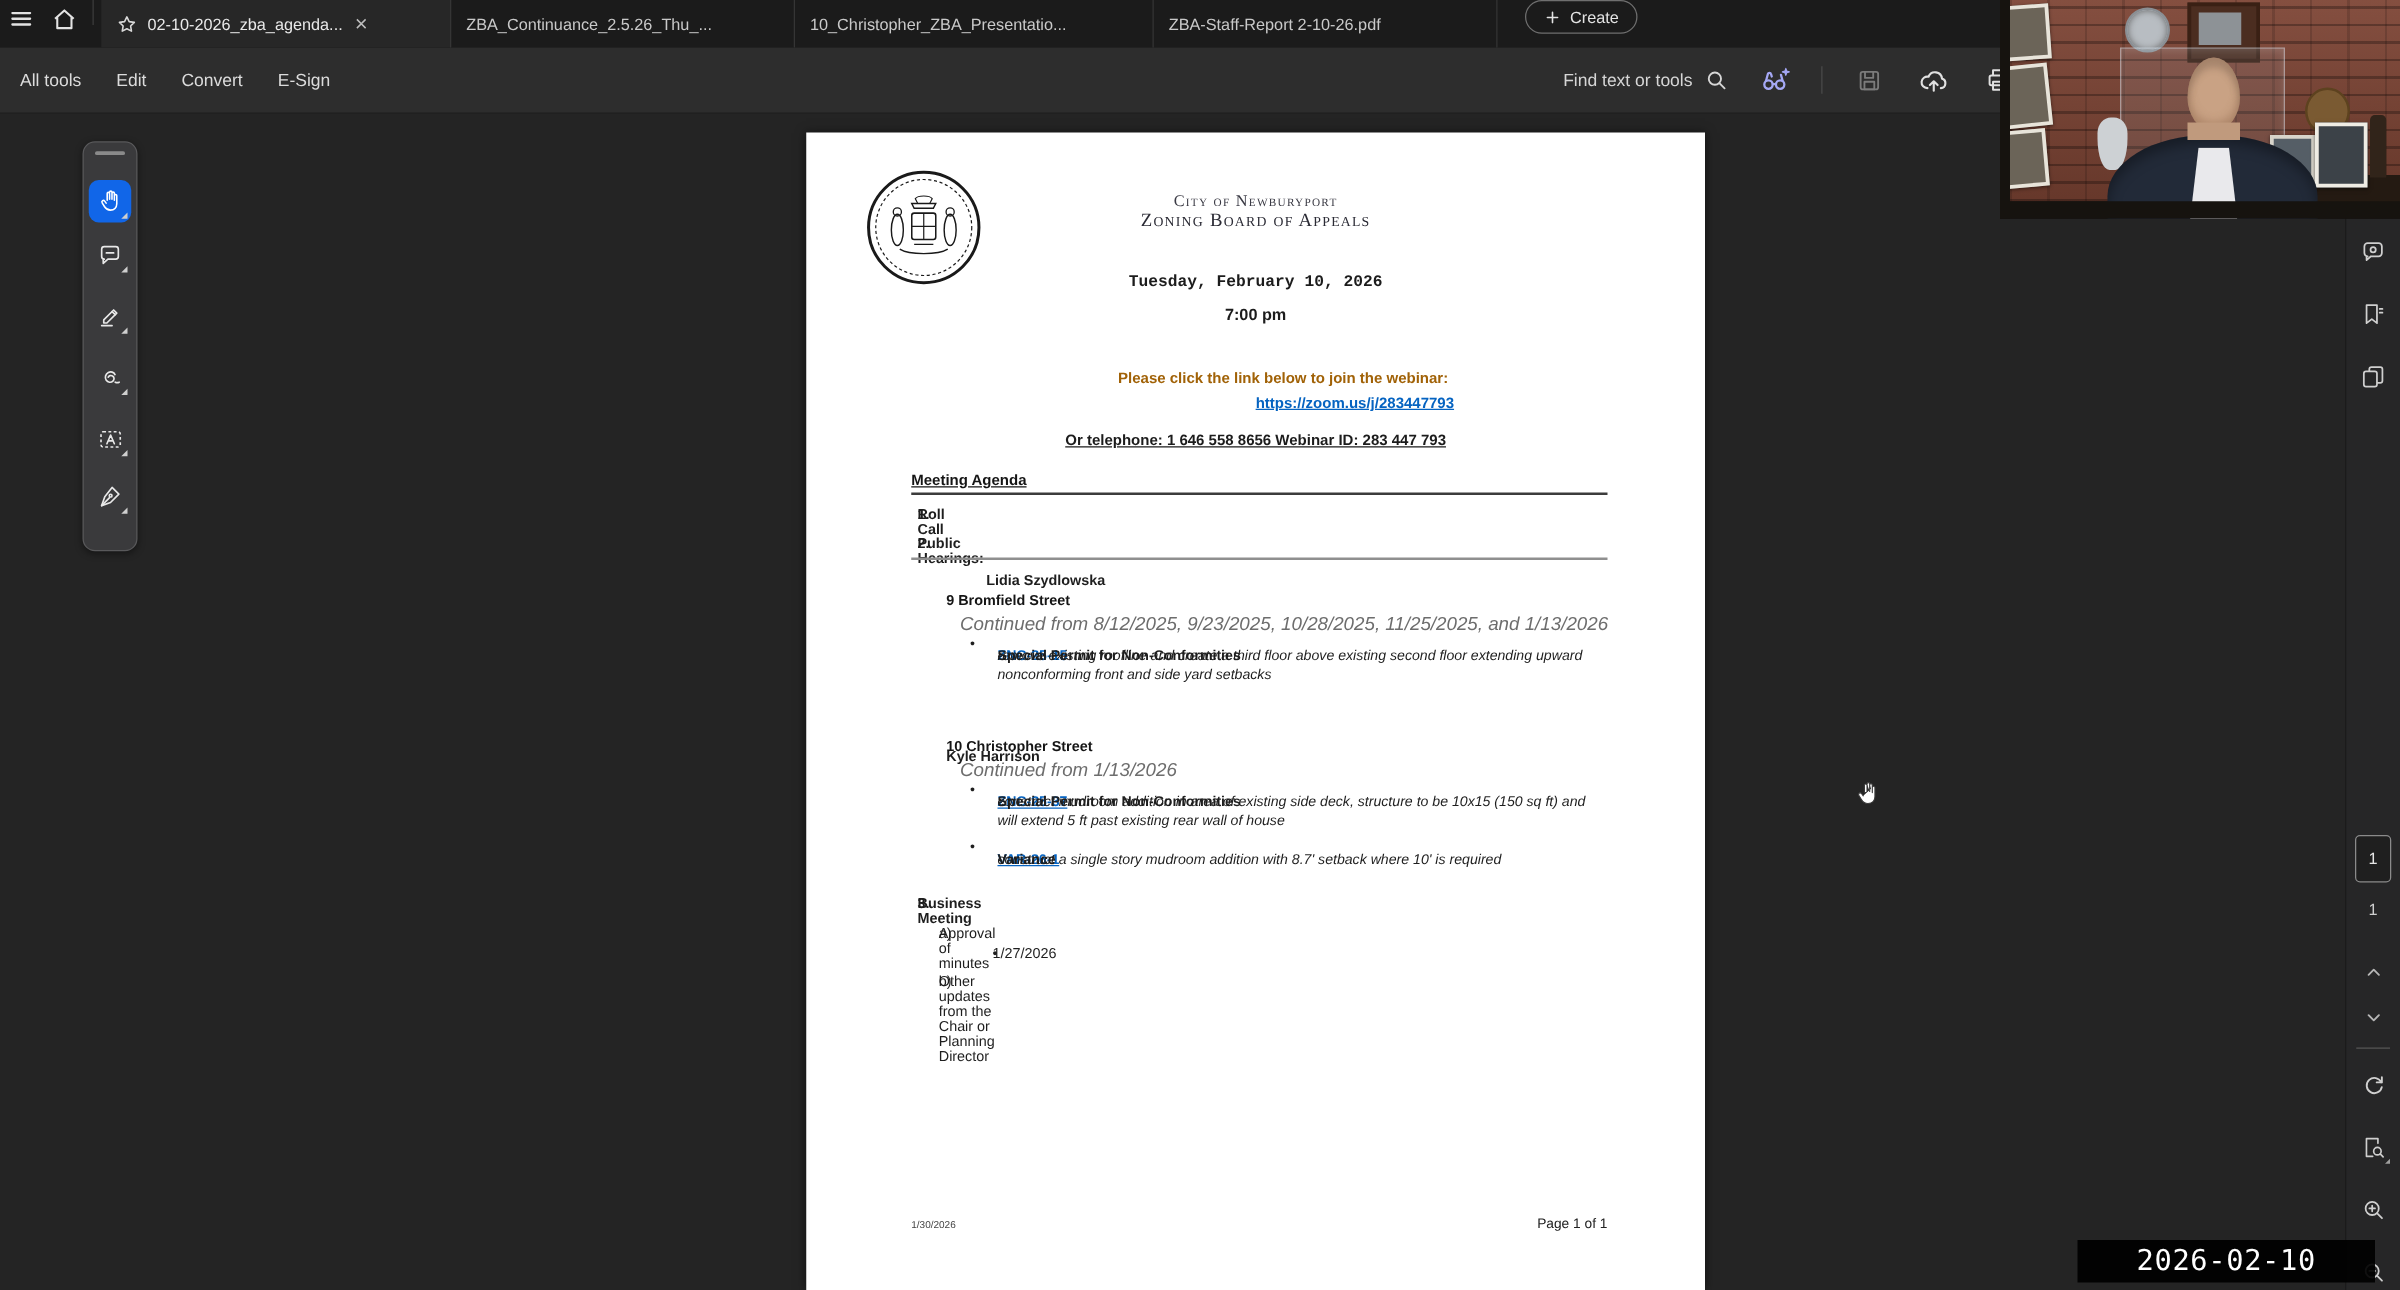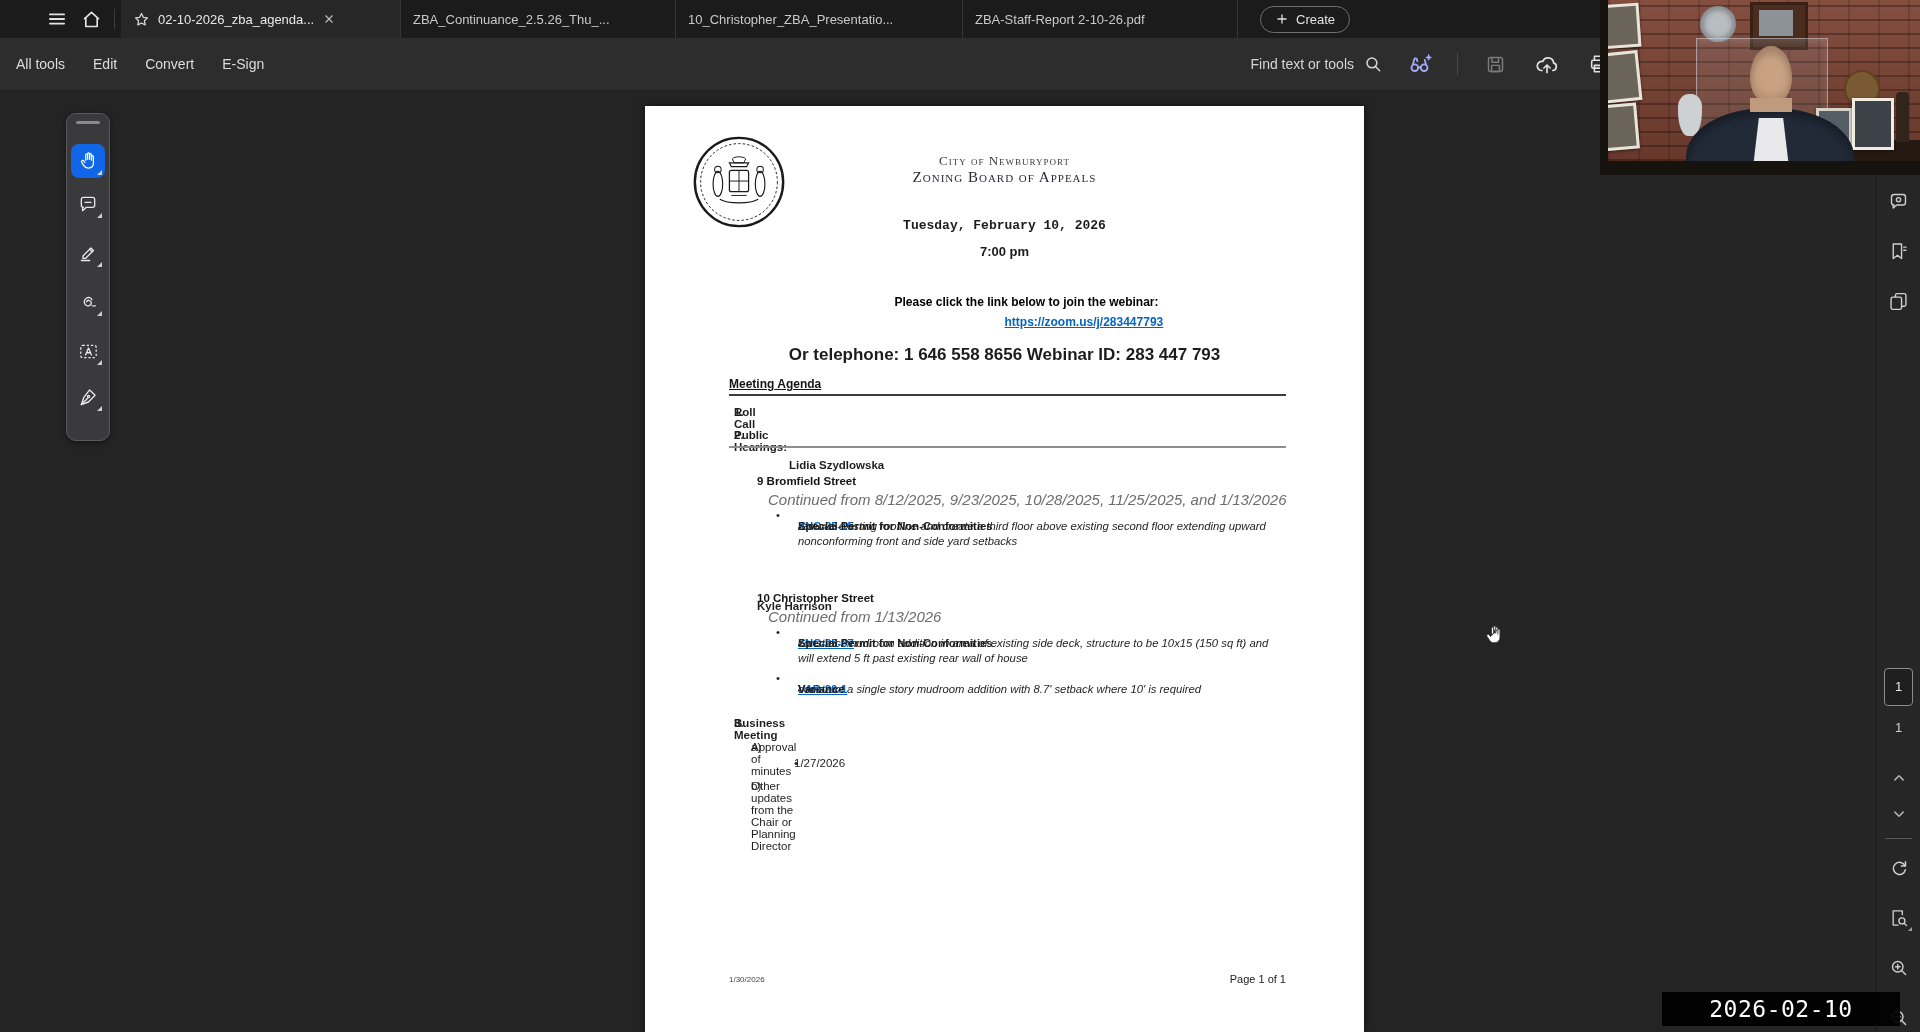--- a/index.html
+++ b/index.html
@@ -1,19 +1,19 @@
 <!DOCTYPE html>
 <html><head>
 <meta charset="utf-8">
 <style>
   html,body{margin:0;padding:0;background:#111;}
   .screen{position:relative;width:1920px;height:1032px;overflow:hidden;background:#242424;
           font-family:"Liberation Sans",sans-serif;-webkit-font-smoothing:antialiased;}
   
-  .tabbar{position:absolute;top:0;left:0;right:0;height:38px;background:#1b1b1b;display:flex;align-items:center;z-index:10;padding-left:40px;}
+  .tabbar{position:absolute;top:0;left:0;right:0;height:38px;background:#1b1b1b;display:flex;z-index:10;}
   .iconbtn{background:none;border:none;color:#e3e3e3;width:34px;height:30px;display:flex;align-items:center;justify-content:center;cursor:pointer;padding:0;}
   .vdiv{width:1px;height:20px;background:#3d3d3d;margin:0 6px;}
   .tab{display:flex;align-items:center;gap:8px;height:38px;padding:0 12px;color:#c9c9c9;font-size:13px;border-right:1px solid #353535;white-space:nowrap;overflow:hidden;cursor:pointer;}
   .tab.active{background:#272727;color:#e9e9e9;border-right:1px solid #353535;}
   .tab .lbl{overflow:hidden;text-overflow:ellipsis;max-width:200px;}
   .tab .x{color:#bdbdbd;display:flex;}
   .createbtn{display:flex;align-items:center;gap:7px;margin-left:22px;height:27px;padding:0 14px;border:1px solid #6f6f6f;border-radius:14px;background:none;color:#e3e3e3;font-size:13px;cursor:pointer;}
   
   .toolbar{position:absolute;top:38px;left:0;right:0;height:52px;background:#2d2d2d;border-bottom:1px solid #1e1e1e;display:flex;align-items:center;z-index:5;}
   .menu{background:none;border:none;color:#dcdcdc;font-size:14px;padding:8px 12px;margin-left:4px;cursor:pointer;border-radius:4px;}
@@ -24,24 +24,24 @@
   .tb-div{width:1px;height:22px;background:#4a4a4a;}
   
   .canvas{position:absolute;top:90px;left:0;right:43px;bottom:0;background:#242424;margin-left:46px;}
   .page{position:absolute;left:599px;top:16px;width:719px;height:926px;background:#ffffff;box-shadow:0 0 8px rgba(0,0,0,.55);color:#222;}
   .page *{position:absolute;margin:0;}
   .c{left:0;right:0;text-align:center;}
   .org{top:47px;font-family:"Liberation Serif",serif;font-variant:small-caps;font-size:13px;letter-spacing:1px;color:#3a3a44;}
   .doctitle{top:63px;font-family:"Liberation Serif",serif;font-variant:small-caps;font-weight:normal;font-size:15px;letter-spacing:1px;color:#2b2b35;}
   .docdate{top:112px;font-weight:bold;font-size:13px;color:#1c1c1c;font-family:Liberation Mono, monospace;}
   .doctime{top:138px;font-weight:bold;font-size:13px;color:#1c1c1c;}
-  .prompt{top:189px;font-weight:bold;font-size:12px;color:#000000;padding-left:44px;}
+  .prompt{top:189px;font-weight:bold;font-size:12px;color:#a16207;padding-left:44px;}
   .weblink{top:209px;font-weight:bold;font-size:12px;}
   .weblink a{color:#0563c1;text-decoration:underline;cursor:pointer;}
-  .phone{top:239px;font-weight:bold;font-size:17px;color:#1c1c1c;}
+  .phone{top:239px;font-weight:bold;font-size:12px;color:#1c1c1c;text-decoration:underline;}
   .agendahead{top:271px;left:84px;width:557px;border-bottom:2px solid #3c3c3c;padding-bottom:3px;font-weight:bold;font-size:12px;text-decoration:underline;color:#151515;}
   .numitem{left:89px;font-size:11.5px;font-weight:600;color:#1e1e1e;}
   .numitem .no{display:inline-block;width:17px;}
   .hr2{left:84px;width:557px;height:2px;background:#8f8f8f;}
   .hname{left:112px;font-size:11.5px;font-weight:600;color:#1e1e1e;}
   .haddr{left:112px;font-size:11.5px;font-weight:bold;color:#151515;}
   .hcont{left:123px;font-size:15px;font-style:italic;color:#6d6d6d;}
   .hbullet{left:131px;width:510px;font-size:11.3px;line-height:14.6px;color:#1e1e1e;}
   .hbullet .bchar{position:static;display:inline-block;width:22px;vertical-align:top;}
   .hbullet .btext{position:static;display:inline-block;width:485px;}

